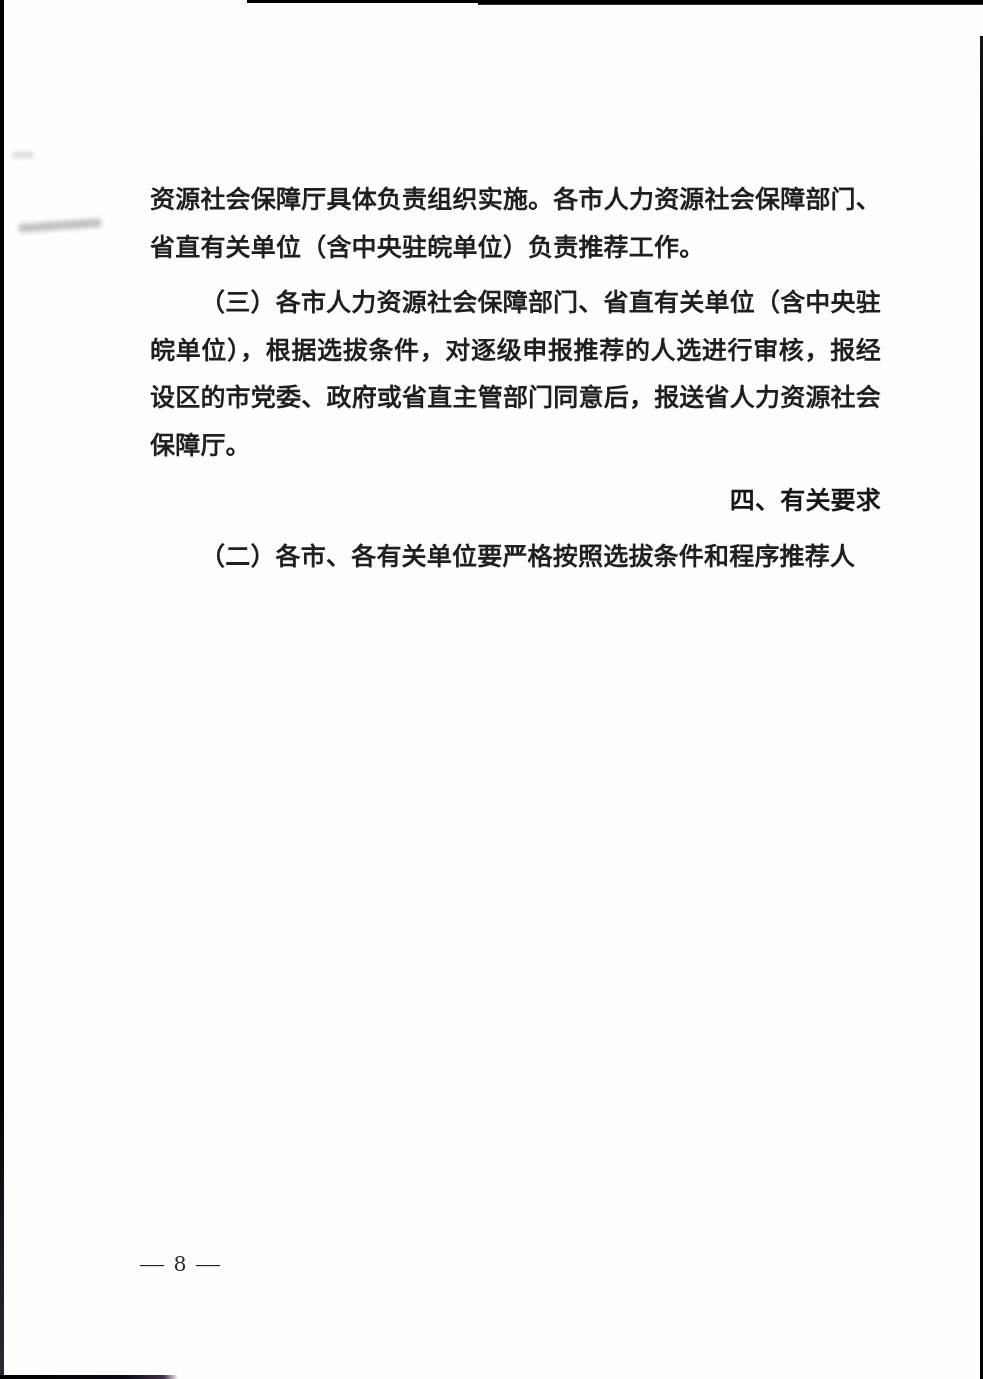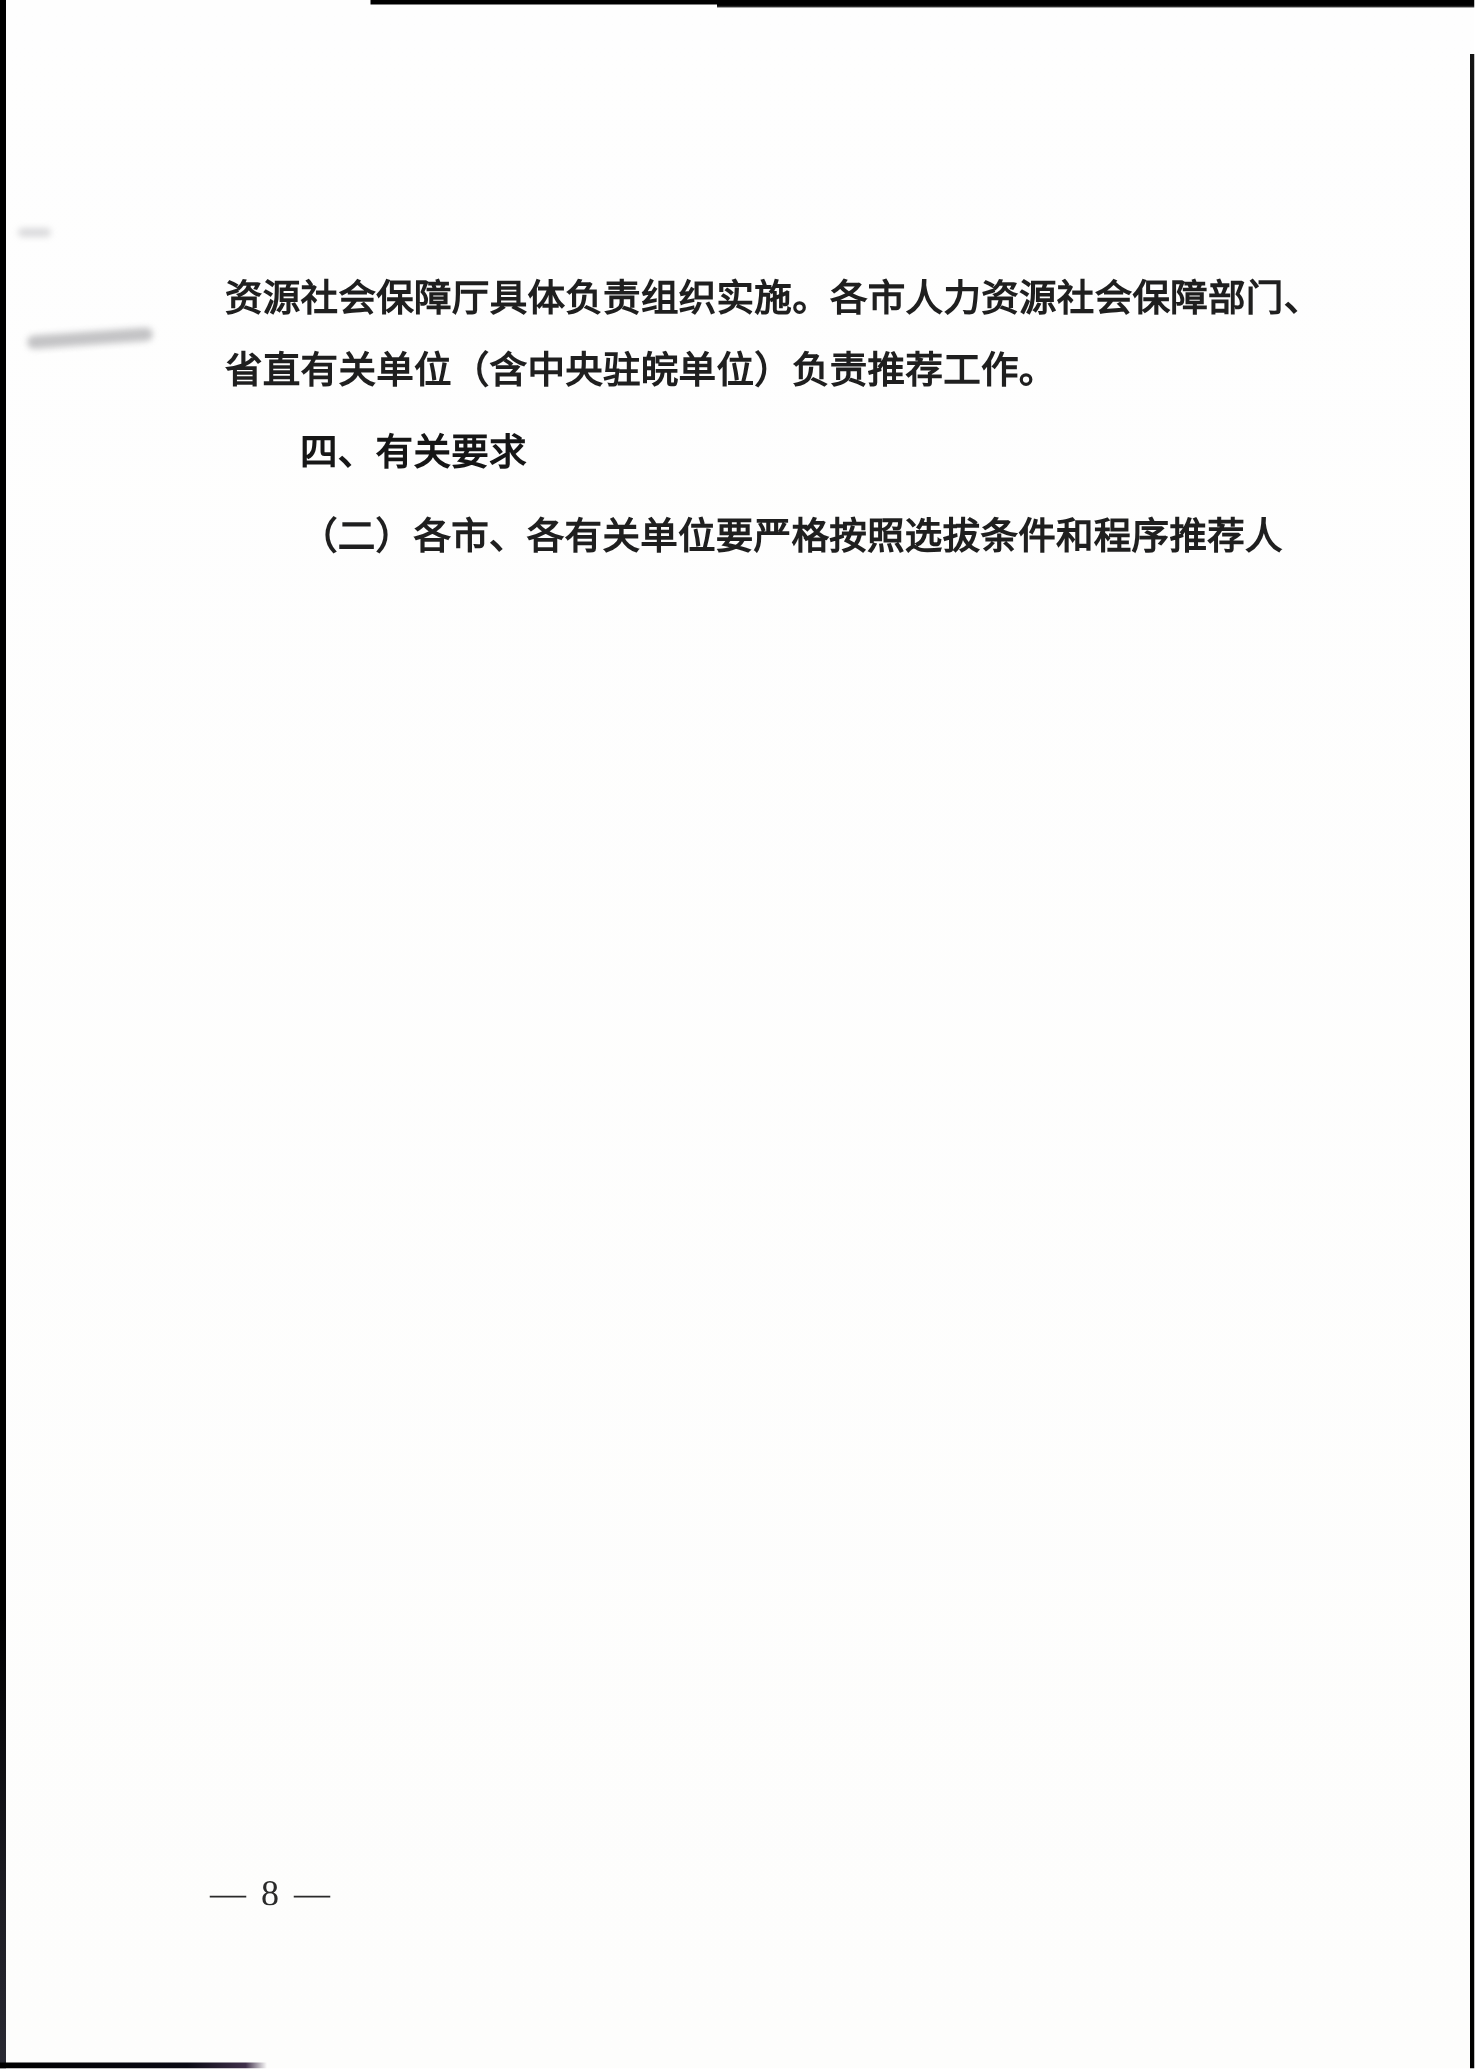--- a/index.html
+++ b/index.html
@@ -48,21 +48,21 @@
     text-align: justify;
     text-justify: inter-ideograph;
     letter-spacing: 0.2px;
   }
   .para { margin: 0 0 8px 0; text-indent: 2em; font-weight: bold; }
   .para.no-indent { text-indent: 0; }
   .para.tight { margin-bottom: 1px; }
   .para.heading {
     font-family: "Liberation Sans", "DejaVu Sans", sans-serif;
     font-weight: bold;
-    text-align: left;
+    text-align: right;
     color: #161616;
   }
   .page-number {
     position: absolute;
     left: 140px; top: 1250px;
     color: #2a2a2a;
     font-size: 24px;
     letter-spacing: 2px;
     white-space: nowrap;
   }
@@ -75,19 +75,20 @@
   <div class="bar bar-top-thin"></div>
   <div class="bar bar-top-thick"></div>
   <div class="bar bar-left"></div>
   <div class="bar bar-right"></div>
   <div class="bar bar-bottom"></div>
   <div class="smudge"></div>
   <div class="smudge2"></div>
 
   <div class="content">
     <p class="para no-indent">资源社会保障厅具体负责组织实施。各市人力资源社会保障部门、省直有关单位（含中央驻皖单位）负责推荐工作。</p>
+    <p class="para">（三）各市人力资源社会保障部门、省直有关单位（含中央驻皖单位），根据选拔条件，对逐级申报推荐的人选进行审核，报经设区的市党委、政府或省直主管部门同意后，报送省人力资源社会保障厅。</p>
     <p class="para heading">四、有关要求</p>
     <p class="para">（二）各市、各有关单位要严格按照选拔条件和程序推荐人</p>
   </div>
 
   <div class="page-number">— 8 —</div>
 
 </div>
 
 </body></html>

